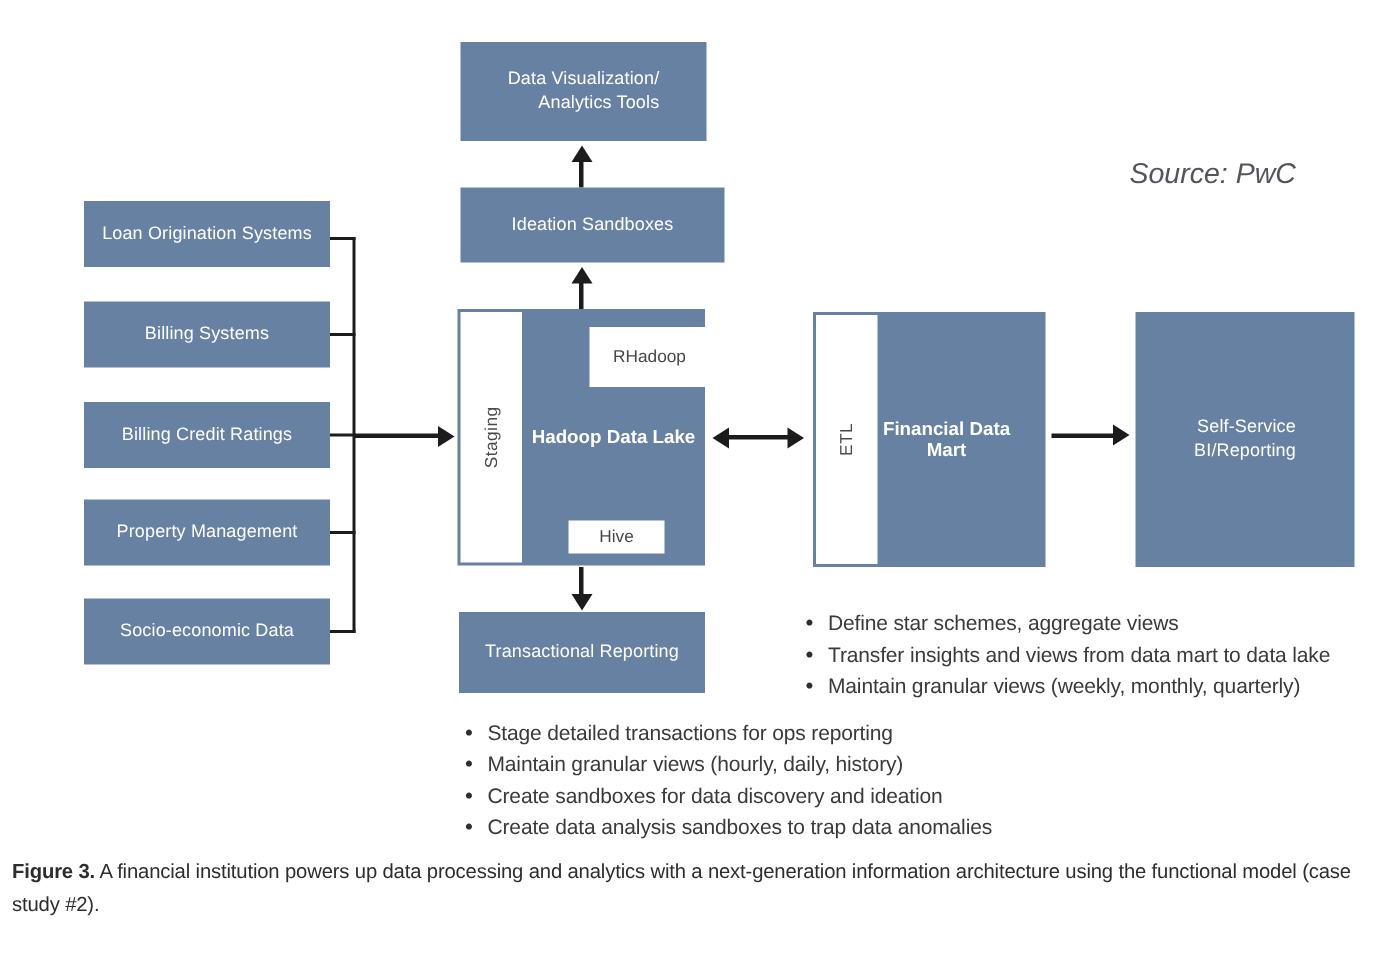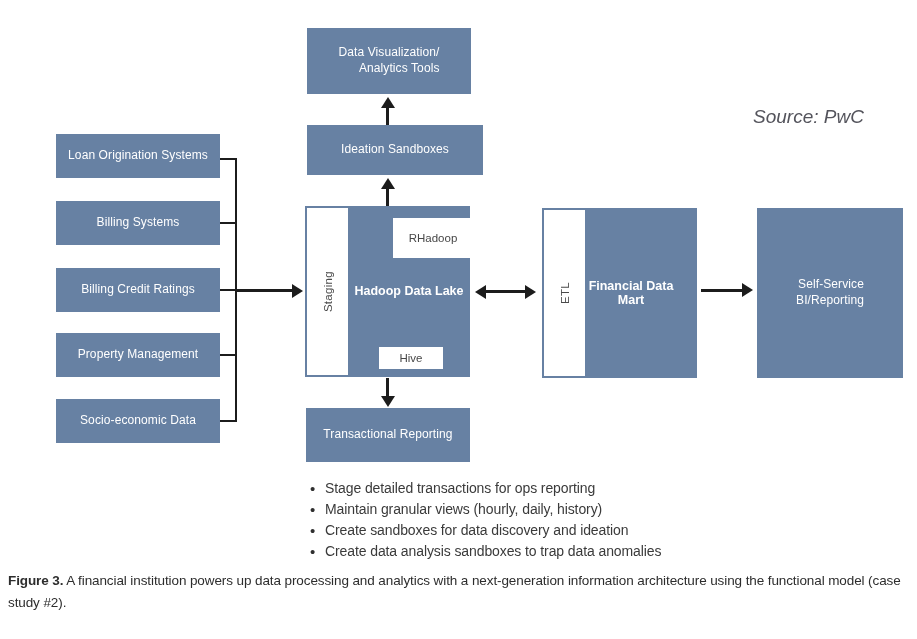--- a/index.html
+++ b/index.html
@@ -129,20 +129,25 @@
 
   <div class="bluebox" style="left:757px;top:208px;width:146px;height:170px;">
     <div>
       <div>Self-Service</div>
       <div>BI/Reporting</div>
     </div>
   </div>
 
   <div class="source-note" style="left:753px;top:106px;">Source: PwC</div>
 
+  <ul class="bullets" style="left:535px;top:405px;width:378px;">
+    <li>Define star schemes, aggregate views</li>
+    <li>Transfer insights and views from data mart to data lake</li>
+    <li>Maintain granular views (weekly, monthly, quarterly)</li>
+  </ul>
 
   <ul class="bullets" style="left:308px;top:478px;width:400px;">
     <li>Stage detailed transactions for ops reporting</li>
     <li>Maintain granular views (hourly, daily, history)</li>
     <li>Create sandboxes for data discovery and ideation</li>
     <li>Create data analysis sandboxes to trap data anomalies</li>
   </ul>
 
   <div class="caption" style="left:8px;top:570px;width:898px;">
     <b>Figure 3.</b>

